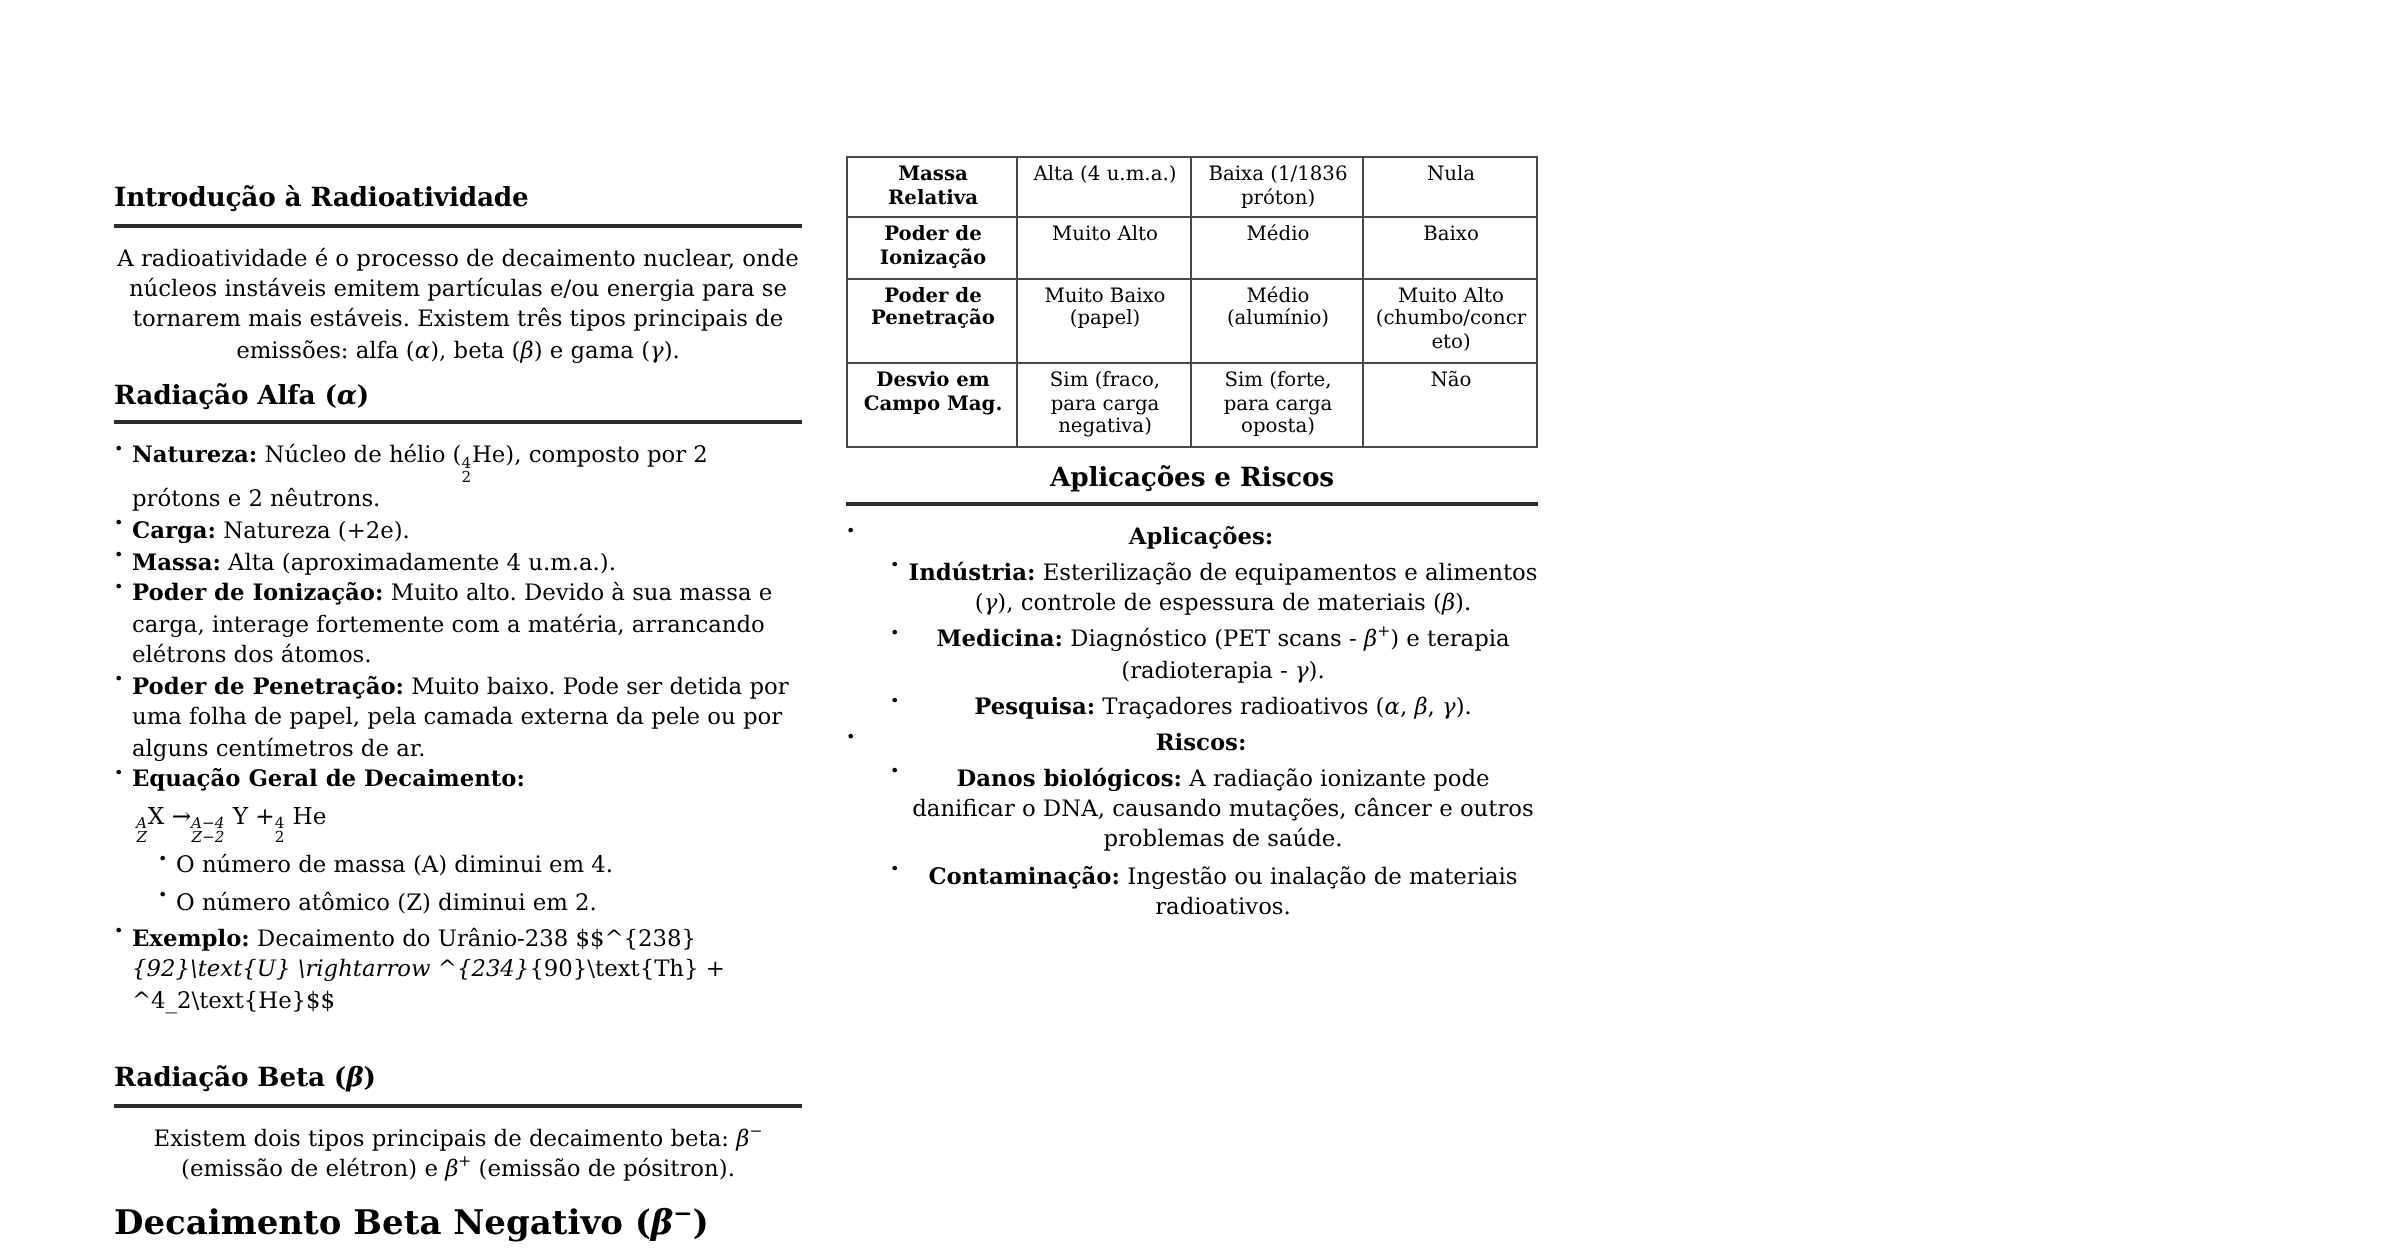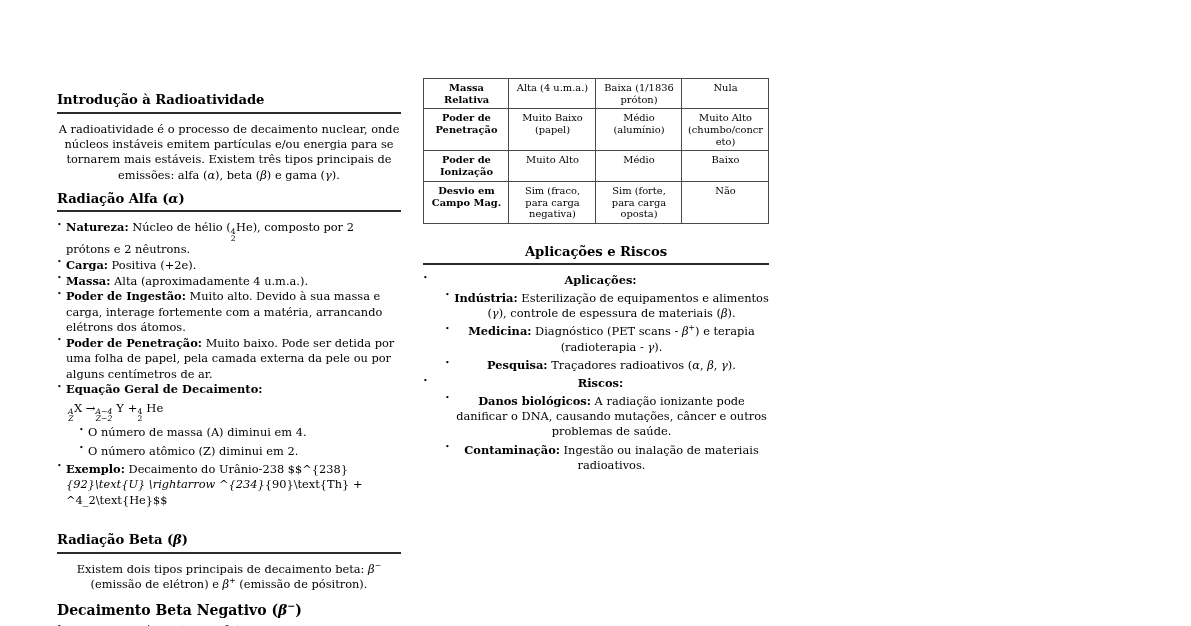--- a/index.html
+++ b/index.html
@@ -41,21 +41,21 @@
     padding: 0;
     letter-spacing: -0.1px;
   }
   .sec-rule {
     height: 0;
     border-top: 2px solid #2b2b2b;
     margin: 0 0 8px 0;
   }
   h3.sub-title {
     font-family: "DejaVu Serif", "Liberation Serif", serif;
-    font-size: 14px;
+    font-size: 17px;
     font-weight: bold;
     line-height: 1.2;
     margin: 10px 0 4px 0;
     padding: 0;
   }
 
   
   p.body {
     font-size: 11.4px;
     line-height: 1.345;
@@ -164,25 +164,25 @@
     <section>
       <h2 class="sec-title"><span>Radiação Alfa (</span><span class="mi">α</span><span>)</span></h2>
       <div class="sec-rule"></div>
 
       <ul class="lst">
         <li><span class="b">Natureza:</span><span> Núcleo de hélio (</span><span class="nuc"><span class="stack">
                 <span>4</span>
                 <span>2</span>
               </span><span>He</span></span><span>), composto por 2 prótons e 2 nêutrons.</span></li>
 
-        <li><span class="b">Carga:</span><span> Positiva (+2e).</span></li>
+        <li><span class="b">Carga:</span><span> Natureza (+2e).</span></li>
 
         <li><span class="b">Massa:</span><span> Alta (aproximadamente 4 u.m.a.).</span></li>
 
-        <li><span class="b">Poder de Ingestão:</span><span> Muito alto. Devido à sua massa e carga, interage fortemente com a matéria, arrancando elétrons dos átomos.</span></li>
+        <li><span class="b">Poder de Ionização:</span><span> Muito alto. Devido à sua massa e carga, interage fortemente com a matéria, arrancando elétrons dos átomos.</span></li>
 
         <li><span class="b">Poder de Penetração:</span><span> Muito baixo. Pode ser detida por uma folha de papel, pela camada externa da pele ou por alguns centímetros de ar.</span></li>
 
         <li><span class="b">Equação Geral de Decaimento:</span>
           <div class="eq"><span class="nuc"><span class="stack">
                   <span class="mi">A</span>
                   <span class="mi">Z</span>
                 </span><span>X</span></span> <span>→</span><span class="nuc"><span class="stack">
                   <span class="mi">A−4</span>
                   <span class="mi">Z−2</span>
@@ -228,41 +228,41 @@
           <col class="c4">
       </colgroup>
       <tbody>
         <tr>
           <td class="rh">Massa Relativa</td>
           <td>Alta (4 u.m.a.)</td>
           <td>Baixa (1/1836 próton)</td>
           <td>Nula</td>
         </tr>
         <tr>
+          <td class="rh">Poder de Ionização</td>
+          <td>Muito Alto</td>
+          <td>Médio</td>
+          <td>Baixo</td>
+        </tr>
+        <tr>
           <td class="rh">Poder de Penetração</td>
           <td>Muito Baixo (papel)</td>
           <td>Médio (alumínio)</td>
           <td>Muito Alto (chumbo/concreto)</td>
         </tr>
         <tr>
-          <td class="rh">Poder de Ionização</td>
-          <td>Muito Alto</td>
-          <td>Médio</td>
-          <td>Baixo</td>
-        </tr>
-        <tr>
           <td class="rh">Desvio em Campo Mag.</td>
           <td>Sim (fraco, para carga negativa)</td>
           <td>Sim (forte, para carga oposta)</td>
           <td>Não</td>
         </tr>
       </tbody>
     </table>
 
-    <section style="margin-top:20px">
+    <section style="margin-top:8px">
       <h2 class="sec-title">Aplicações e Riscos</h2>
       <div class="sec-rule"></div>
 
       <ul class="lst">
         <li><span class="b">Aplicações:</span>
           <ul class="lst">
             <li><span class="b">Indústria:</span><span> Esterilização de equipamentos e alimentos (</span><span class="mi">γ</span><span>), controle de espessura de materiais (</span><span class="mi">β</span><span>).</span></li>
 
             <li><span class="b">Medicina:</span><span> Diagnóstico (PET scans - </span><span class="mi">β</span><sup class="sm">+</sup><span>) e terapia (radioterapia - </span><span class="mi">γ</span><span>).</span></li>
 

